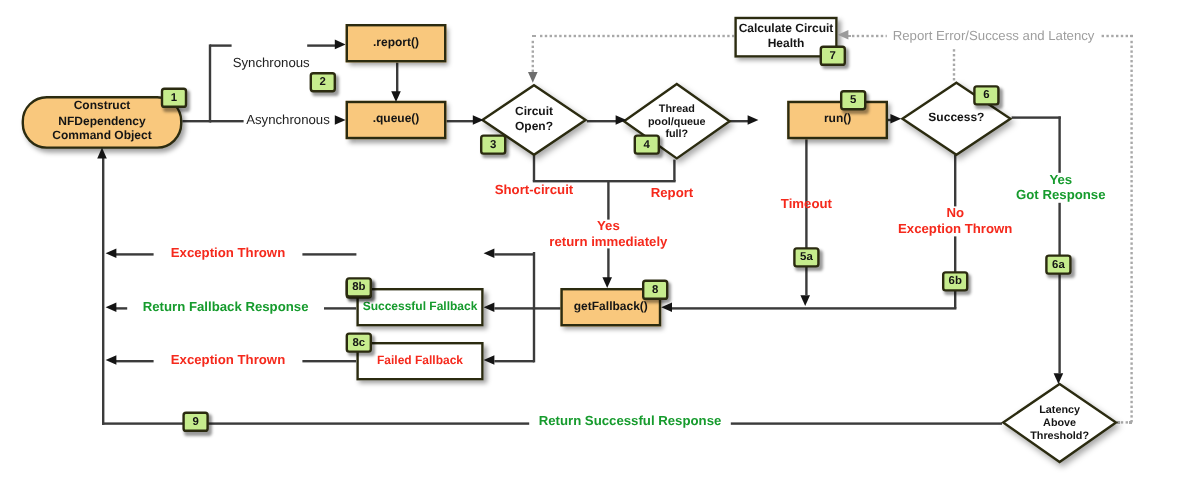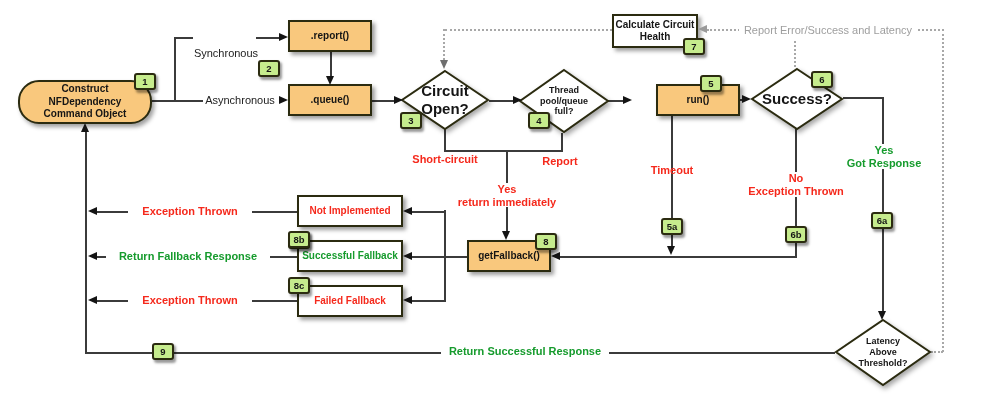--- a/index.html
+++ b/index.html
@@ -15,21 +15,21 @@
     white-space:pre-line; line-height:1.25; z-index:2;
   }
   .orange { background:var(--node-orange,#f9c87d); }
   .whitebox { background:#ffffff; }
   .round { border-radius:21px; }
   
   .diamond { position:absolute; z-index:2; }
   .diamond svg { position:absolute; left:0; top:0; overflow:visible; filter:drop-shadow(2.5px 3px 2.5px rgba(0,0,0,.35)); }
   .dl {
     position:absolute; left:0; top:0; right:0; bottom:0; display:flex; align-items:center; justify-content:center;
-    text-align:center; font-weight:bold; font-size:15px; color:#151515; white-space:pre-line; line-height:1.2;
+    text-align:center; font-weight:bold; font-size:10px; color:#151515; white-space:pre-line; line-height:1.2;
   }
   
   .badge {
     position:absolute; box-sizing:border-box; width:22px; height:17px;
     display:flex; align-items:center; justify-content:center;
     background:var(--badge-green,#c6ec8d); border:2px solid #2b2b10; border-radius:3px;
     font-size:9.5px; font-weight:bold; color:#151515;
     box-shadow:2px 2.5px 2.5px rgba(0,0,0,.4); z-index:4;
   }
   
@@ -143,21 +143,20 @@
 
   <div class="node orange round" style="left:18px;top:80px;width:134px;height:44px;">Construct
 NFDependency
 Command Object</div>
   <div class="node orange" style="left:288px;top:20px;width:84px;height:32px;">.report()</div>
   <div class="node orange" style="left:288px;top:84px;width:84px;height:32px;">.queue()</div>
   <div class="node orange" style="left:632px;top:84px;width:84px;height:32px;margin-left:24px;">run()</div>
   <div class="node orange" style="left:467px;top:240px;width:84px;height:32px;">getFallback()</div>
   <div class="node whitebox" style="left:612px;top:14px;width:86px;height:34px;">Calculate Circuit
 Health</div>
-  <div class="node whitebox red" style="left:297px;top:195px;width:106px;height:32px;">Not Implemented</div>
   <div class="node whitebox grn" style="left:297px;top:240px;width:106px;height:32px;">Successful Fallback</div>
   <div class="node whitebox red" style="left:297px;top:285px;width:106px;height:32px;">Failed Fallback</div>
 
   <div class="diamond" style="left:401px;top:70px;width:88px;height:60px;">
     <svg width="88" height="60">
         <polygon points="44,1 87,30 44,59 1,30" fill="#ffffff" stroke="#2b2b10" stroke-width="2"></polygon>
       </svg>
     <div class="dl">Circuit
 Open?</div>
   </div>
@@ -182,21 +181,21 @@
     <div class="dl" style="font-size:9px;">Latency
 Above
 Threshold?</div>
   </div>
 
   <div class="badge" style="left:134px;top:73px;">1</div>
   <div class="badge" style="left:258px;top:60px;">2</div>
   <div class="badge" style="left:400px;top:112px;">3</div>
   <div class="badge" style="left:528px;top:112px;">4</div>
   <div class="badge" style="left:700px;top:75px;">5</div>
-  <div class="badge" style="left:661px;top:218px;">5a</div>
+  <div class="badge" style="left:661px;top:206px;">5a</div>
   <div class="badge" style="left:811px;top:71px;">6</div>
   <div class="badge" style="left:871px;top:212px;">6a</div>
   <div class="badge" style="left:785px;top:226px;">6b</div>
   <div class="badge" style="left:683px;top:38px;">7</div>
   <div class="badge" style="left:535px;top:233px;">8</div>
   <div class="badge" style="left:288px;top:184px;margin-top:48px;">8a</div>
   <div class="badge" style="left:288px;top:231px;">8b</div>
   <div class="badge" style="left:288px;top:277px;">8c</div>
   <div class="badge" style="left:152px;top:343px;">9</div>
 

